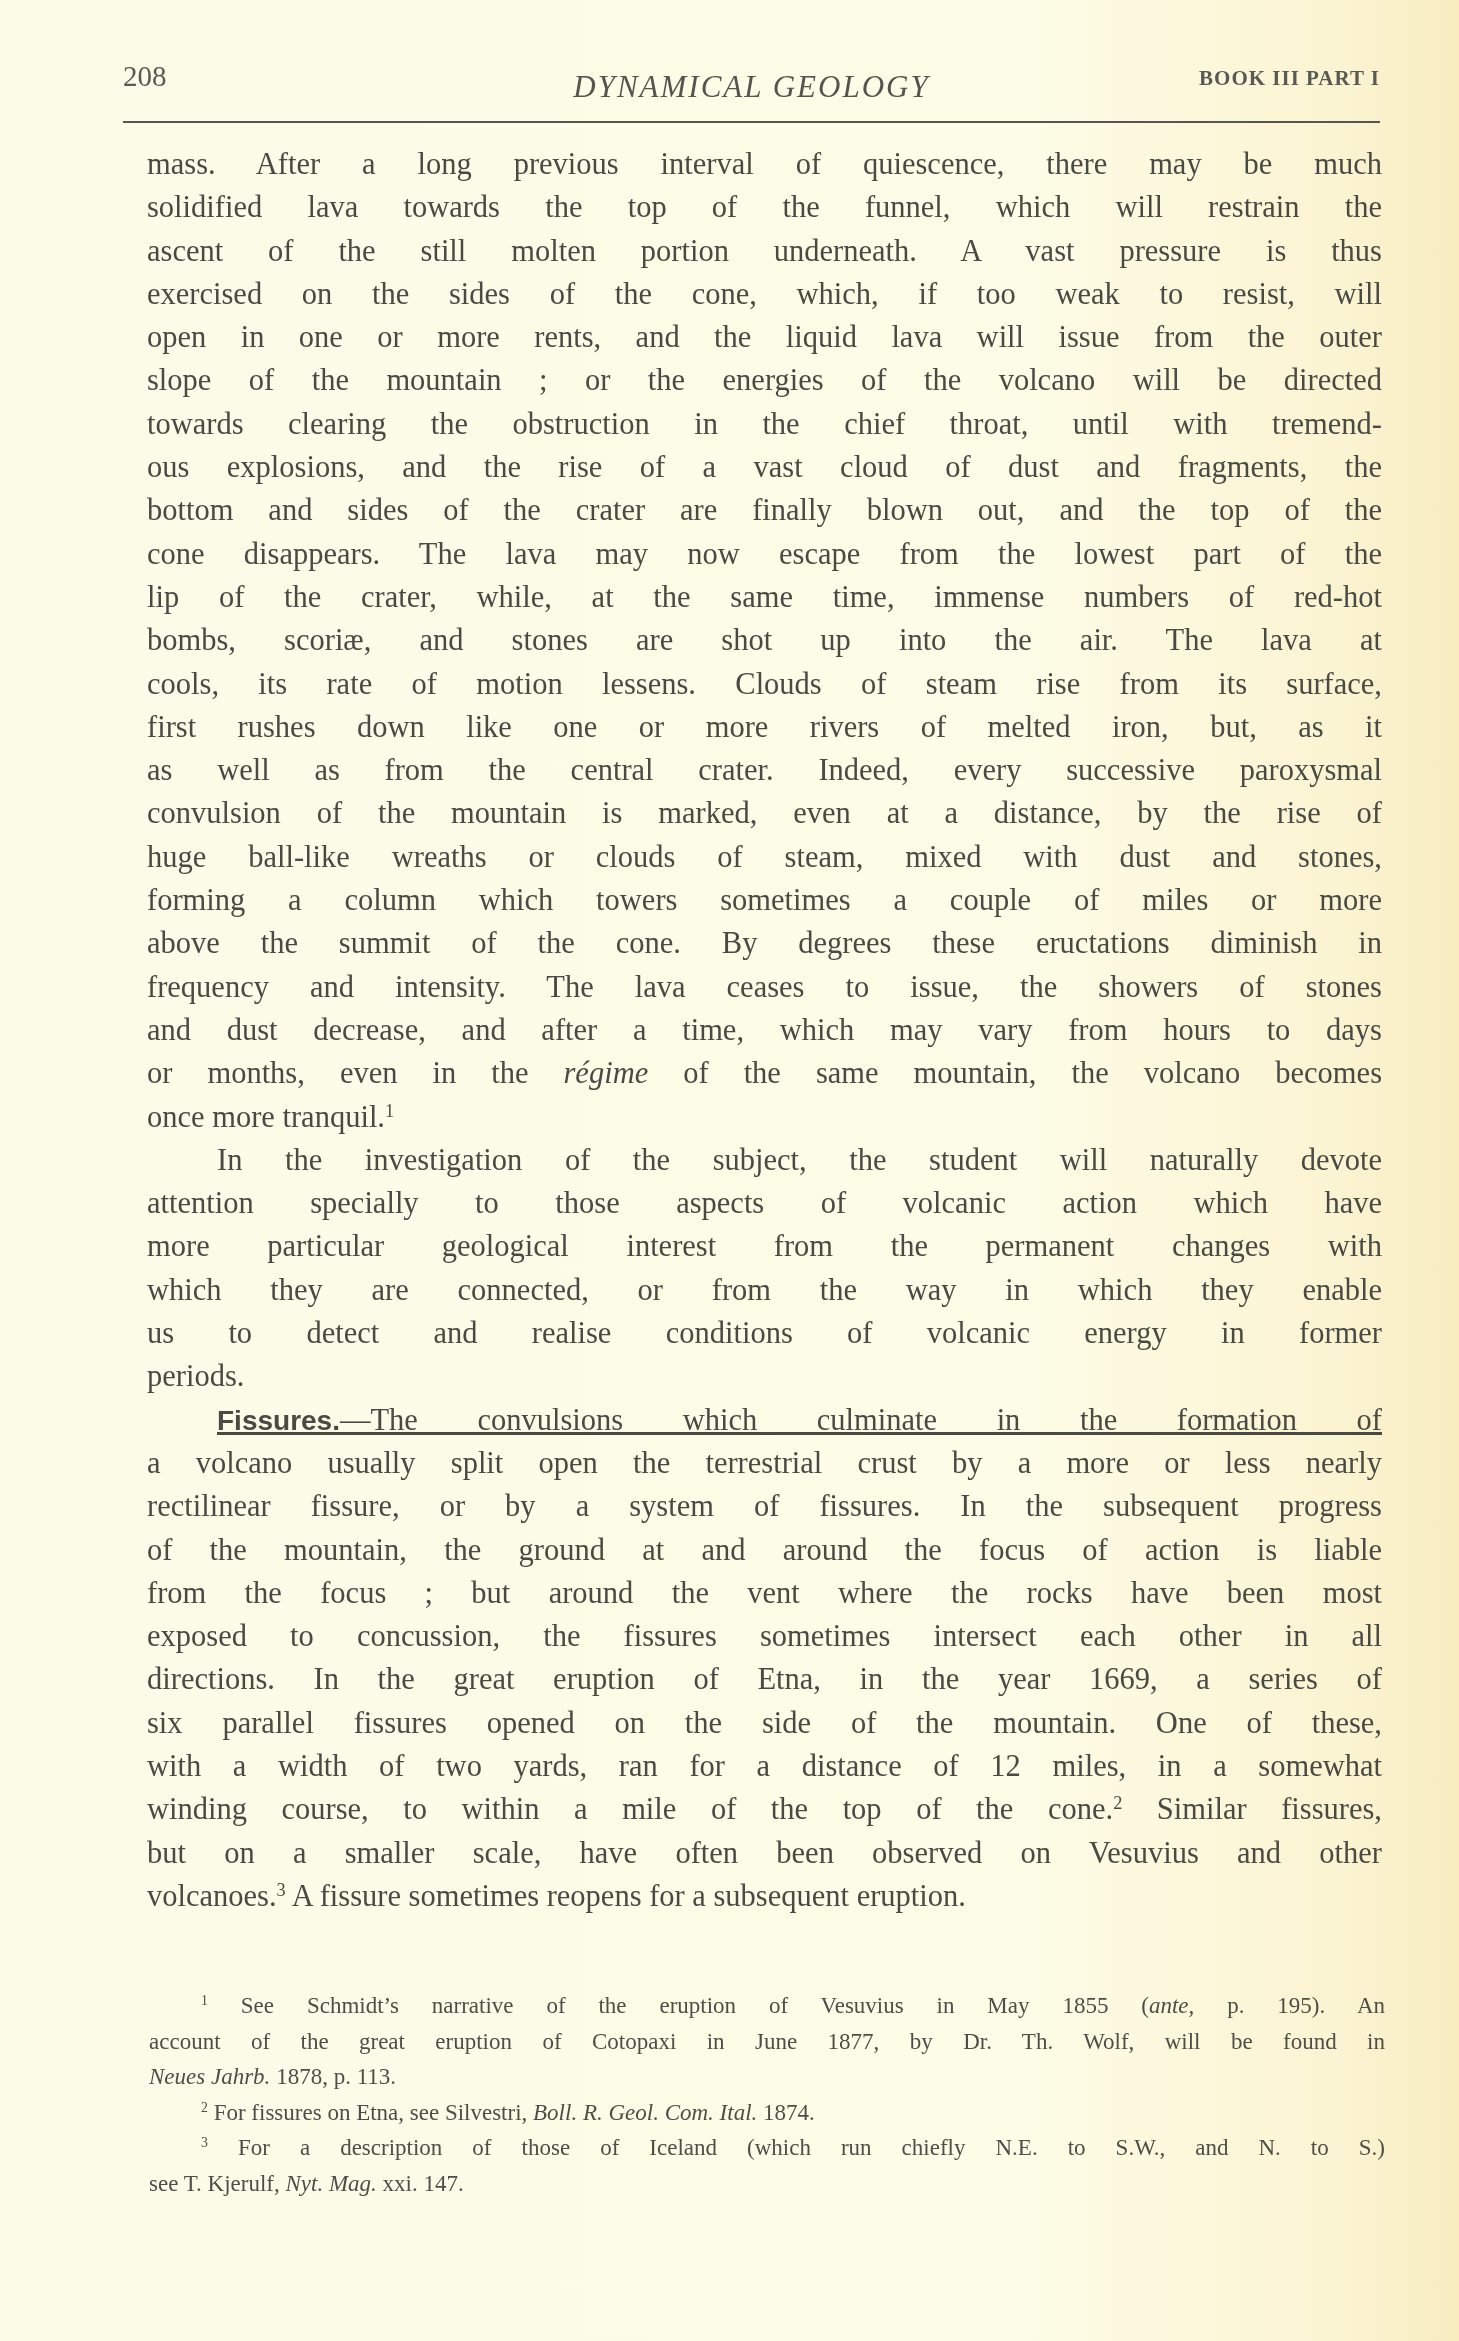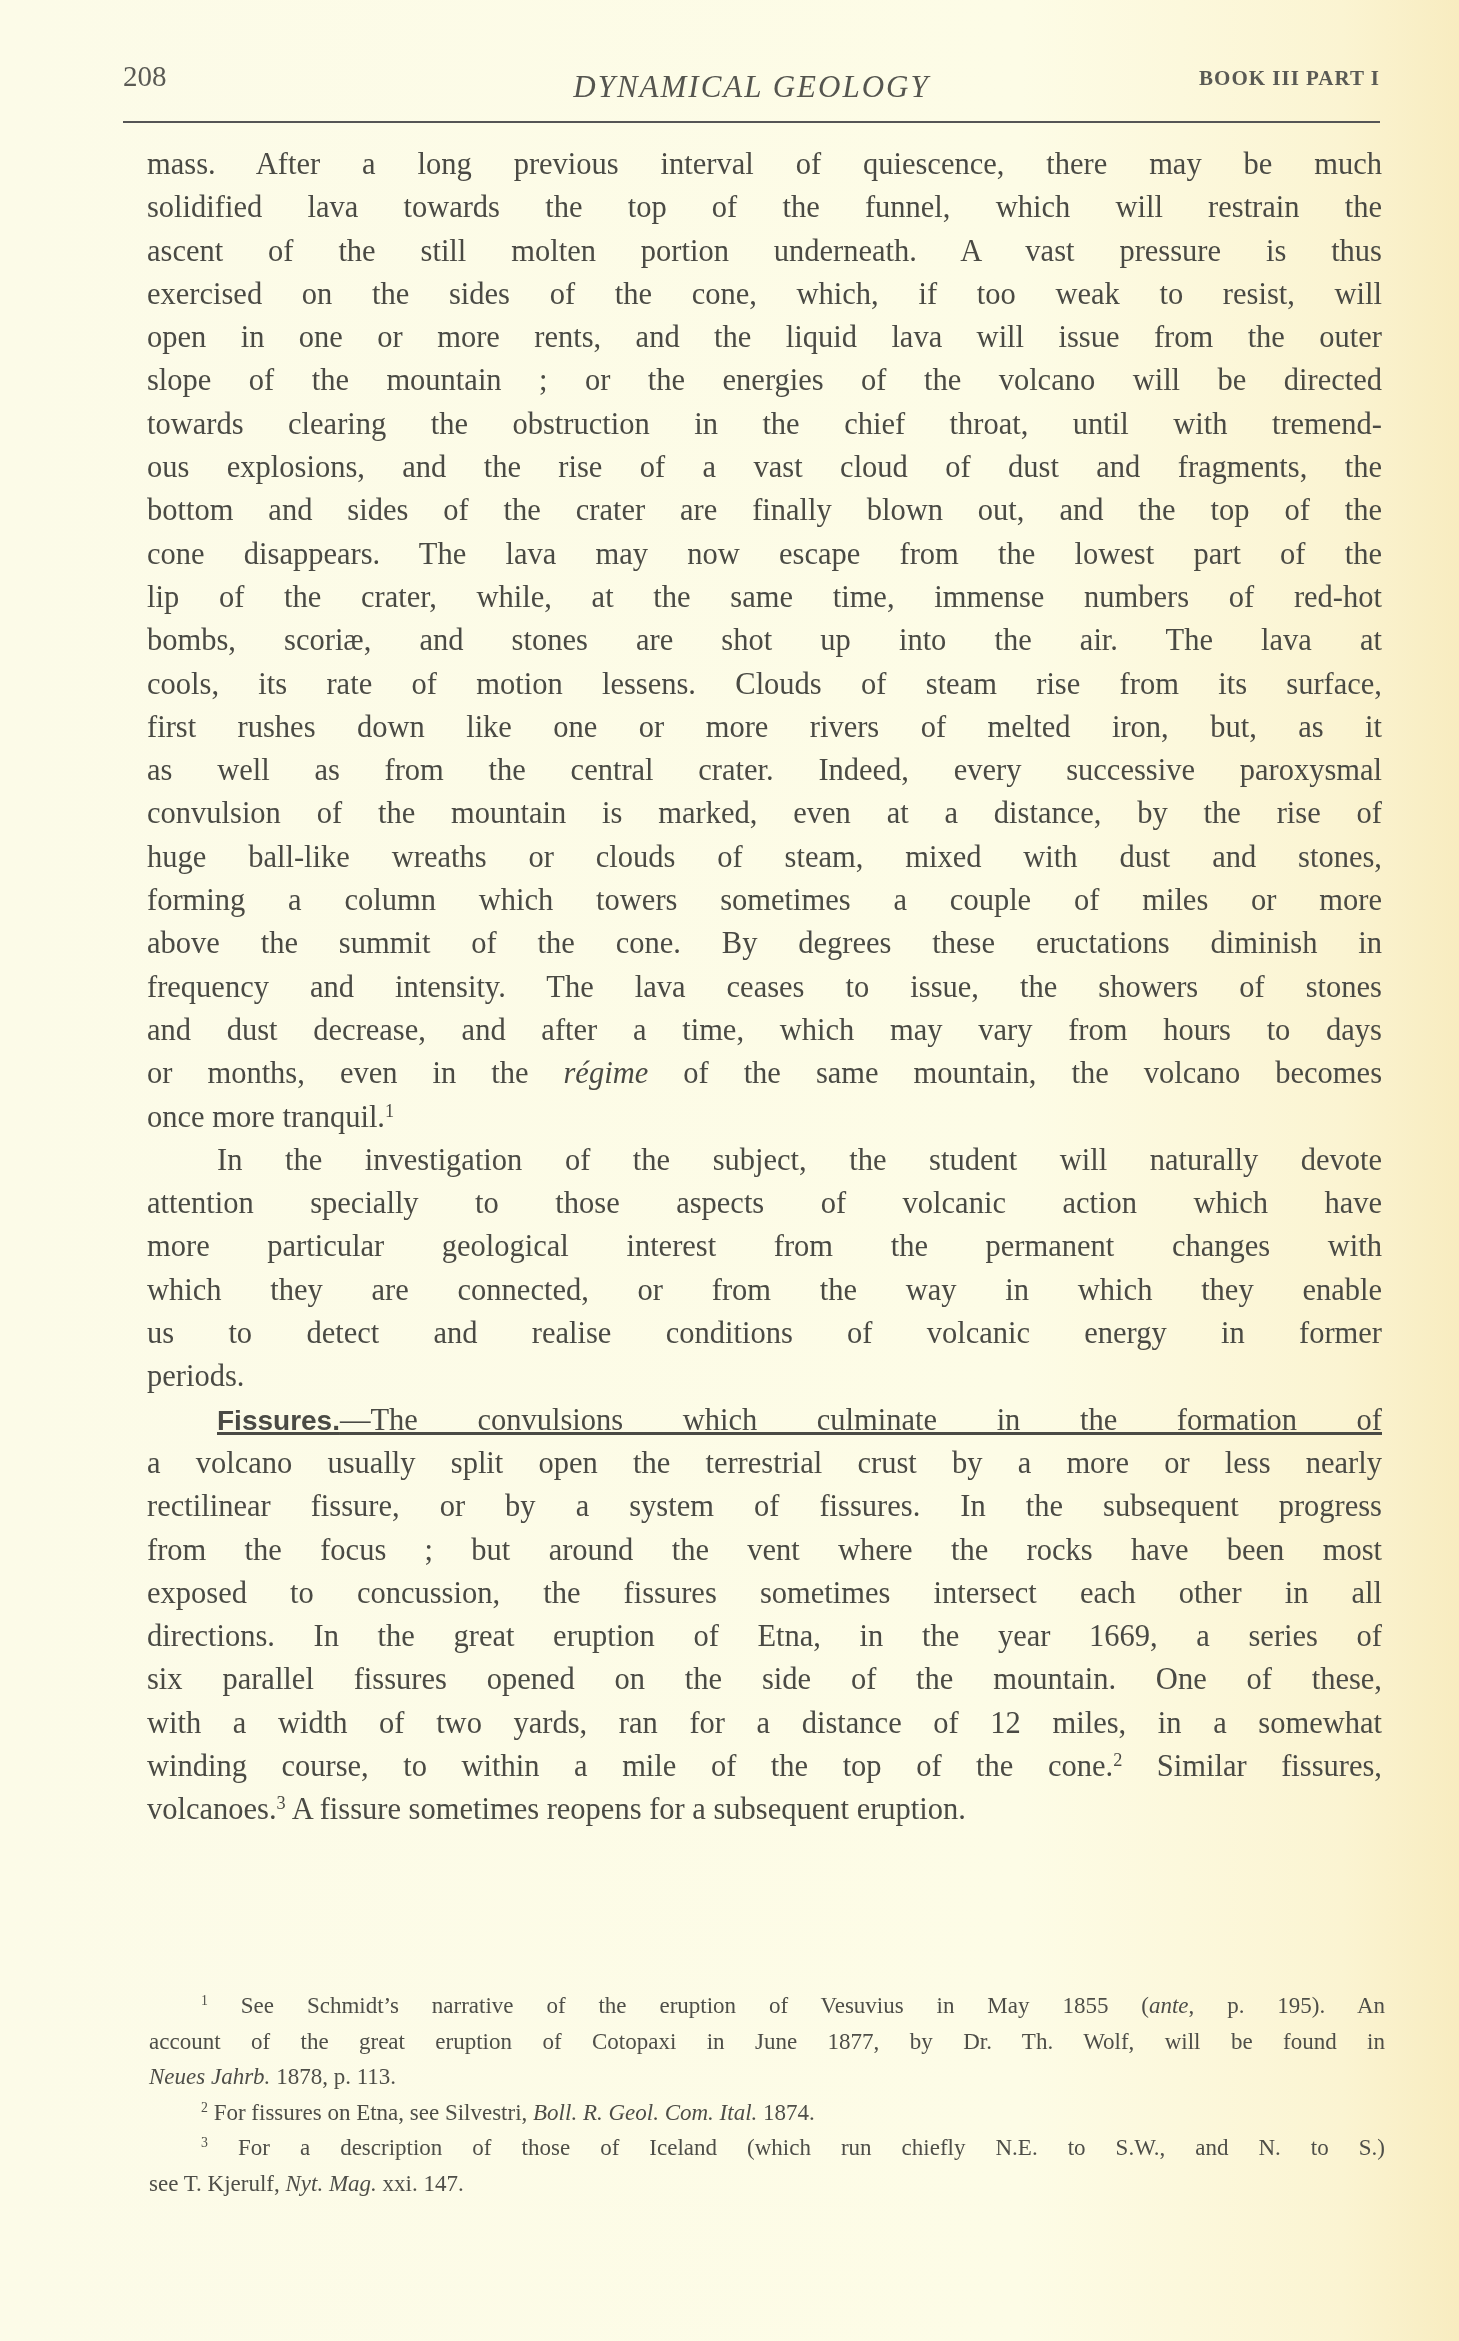--- a/index.html
+++ b/index.html
@@ -80,29 +80,31 @@
       <span class="line">us to detect and realise conditions of volcanic energy in former</span>
     </div>
   <span class="line last">periods.</span>
 
   <span class="line" style="text-indent:70px;text-decoration:underline;">
     <span class="head">Fissures.</span><span>—The convulsions which culminate in the formation of</span>
   </span>
   <div id="p3">
       <span class="line">a volcano usually split open the terrestrial crust by a more or less nearly</span>
       <span class="line">rectilinear fissure, or by a system of fissures.  In the subsequent progress</span>
+      <span class="line">of the mountain, the ground at and around the focus of action is liable</span>
       <span class="line">from the focus ; but around the vent where the rocks have been most</span>
       <span class="line">exposed to concussion, the fissures sometimes intersect each other in all</span>
       <span class="line">directions.  In the great eruption of Etna, in the year 1669, a series of</span>
       <span class="line">six parallel fissures opened on the side of the mountain.  One of these,</span>
       <span class="line">with a width of two yards, ran for a distance of 12 miles, in a somewhat</span>
     </div>
   <span class="line">
     <span>winding course, to within a mile of the top of the cone.</span><sup>2</sup><span>  Similar fissures,</span>
   </span>
+  <span class="line">but on a smaller scale, have often been observed on Vesuvius and other</span>
   <span class="line last">
     <span>volcanoes.</span><sup>3</sup><span>  A fissure sometimes reopens for a subsequent eruption.</span>
   </span>
 </div>
 
 <div class="notes">
   <div>
     <span class="line" style="text-indent:52px;"><sup>1</sup><span> See Schmidt’s narrative of the eruption of Vesuvius in May 1855 (</span><i>ante</i><span>, p. 195).  An</span></span>
     <span class="line">account of the great eruption of Cotopaxi in June 1877, by Dr. Th. Wolf, will be found in</span>
     <span class="line last"><i>Neues Jahrb.</i><span> 1878, p. 113.</span></span>

